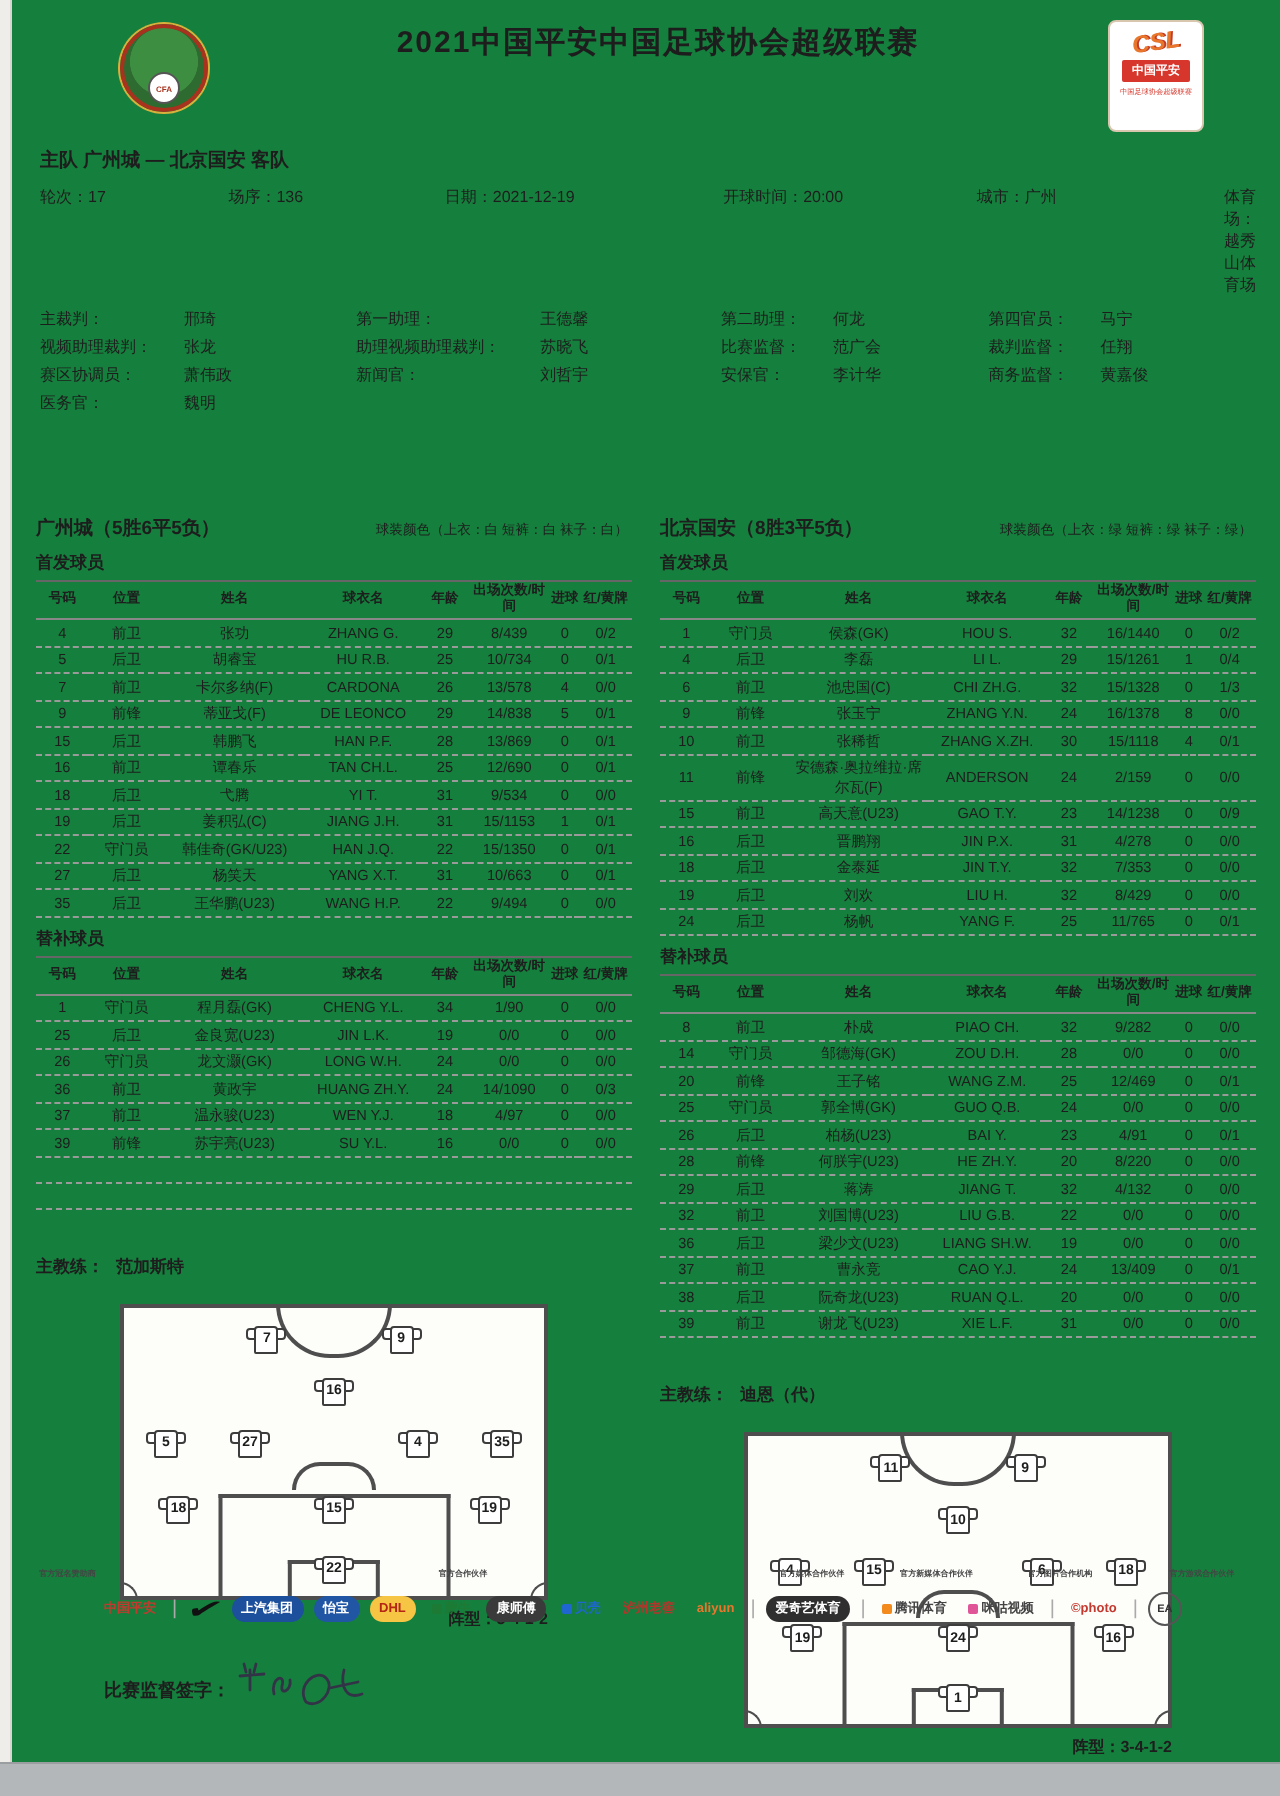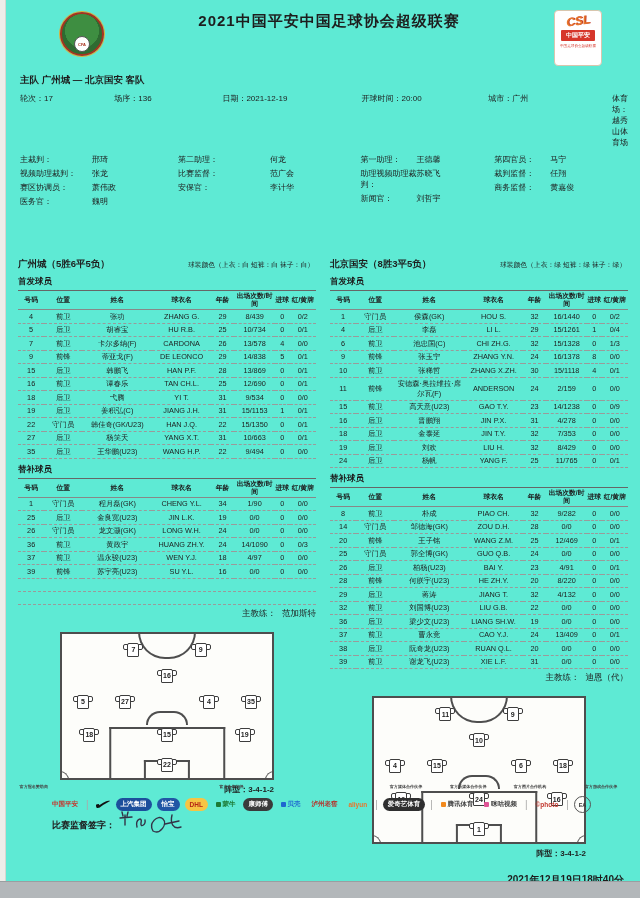--- a/index.html
+++ b/index.html
@@ -4,21 +4,21 @@
 <style>
   html,body{margin:0;padding:0;}
   body{
     width:640px;height:898px;position:relative;overflow:hidden;
     background:#eeede9;
     font-family:"Liberation Sans","DejaVu Sans",sans-serif;
     color:#1d1d1d;
   }
   .page{
     position:absolute;left:5px;right:0;top:0;bottom:16px;
-    background:#5eead4;border-left:1px solid #d8d6d0;
+    background:#15803d;border-left:1px solid #d8d6d0;
     padding:6px 12px 0 12px;box-sizing:border-box;
   }
   .bottom-strip{position:absolute;left:0;right:0;bottom:0;height:16px;background:#b3b7ba;border-top:1px solid #9a9ea1;}
 
   
   .header-row{display:flex;align-items:flex-start;}
   .logo-cfa{width:44px;height:48px;margin:6px 4px 0 42px;flex:none;position:relative;}
   .cfa-circle{width:40px;height:40px;border-radius:50%;background:radial-gradient(circle at 50% 42%,#3e8e41 0 55%,#2e6b31 56% 100%);border:2px solid #a8321e;box-shadow:0 0 0 1px #d8b13c;position:relative;}
   .cfa-ball{position:absolute;left:50%;bottom:2px;transform:translateX(-50%);width:14px;height:14px;border-radius:50%;background:#fff;border:1px solid #555;font-size:4px;font-weight:bold;color:#a8321e;display:flex;align-items:center;justify-content:center;}
   .titles{flex:1;text-align:center;}
@@ -52,21 +52,21 @@
   .team-name{font-size:9.5px;font-weight:bold;white-space:nowrap;}
   .kit{font-size:6.8px;margin-left:auto;padding-right:2px;white-space:nowrap;}
   .sec-label{font-size:8.5px;font-weight:bold;margin:5px 0 2px 0;}
 
   table.roster{width:100%;border-collapse:collapse;table-layout:fixed;font-size:7.3px;}
   table.roster th{font-size:6.8px;font-weight:bold;border-top:1px solid #666;border-bottom:1px solid #888;padding:1px 0;line-height:1.2;}
   table.roster td{border-bottom:1px dashed #9a9a9a;padding:1.5px 0;text-align:center;line-height:1.3;word-break:break-all;}
   .c0{width:9%;} .c1{width:13%;} .c2{width:24%;} .c3{width:20%;} .c4{width:8%;} .c5{width:14%;} .c6{width:5%;} .c7{width:9%;}
 
   .blank-rows div{height:12px;border-bottom:1px dashed #9a9a9a;}
-  .coach-line{font-size:8.5px;font-weight:normal;margin-top:3px;text-align:right;}
+  .coach-line{font-size:8.5px;font-weight:bold;margin-top:23px;}
   .coach-line .cl{margin-right:6px;}
 
   
   .pitch-wrap{margin:12px auto 0 auto;width:214px;}
   .pitch{position:relative;width:214px;height:148px;border:2px solid #4e4e4e;background:#fdfdfa;box-sizing:border-box;}
   .center-arc{position:absolute;top:-2px;left:50%;transform:translateX(-50%);width:58px;height:27px;border:2px solid #4e4e4e;border-top:none;border-radius:0 0 58px 58px;box-sizing:border-box;}
   .pen-box{position:absolute;bottom:-2px;left:50%;transform:translateX(-50%);width:55%;height:37%;border:2px solid #4e4e4e;border-bottom:none;box-sizing:border-box;}
   .goal-box{position:absolute;bottom:-2px;left:50%;transform:translateX(-50%);width:22%;height:14%;border:2px solid #4e4e4e;border-bottom:none;box-sizing:border-box;}
   .pen-arc{position:absolute;bottom:37%;left:50%;transform:translateX(-50%);width:42px;height:14px;border:2px solid #4e4e4e;border-bottom:none;border-radius:42px 42px 0 0;box-sizing:border-box;}
   .ca{position:absolute;width:9px;height:9px;border:1.5px solid #4e4e4e;box-sizing:border-box;}
@@ -147,44 +147,44 @@
           <span class="off-label">赛区协调员：</span>
           <span class="off-value">萧伟政</span>
         </div>
         <div class="off-row">
           <span class="off-label">医务官：</span>
           <span class="off-value">魏明</span>
         </div>
       </div>
       <div class="off-col">
         <div class="off-row">
+          <span class="off-label">第一助理：</span>
+          <span class="off-value">王德馨</span>
+        </div>
+        <div class="off-row">
+          <span class="off-label">助理视频助理裁判：</span>
+          <span class="off-value">苏晓飞</span>
+        </div>
+        <div class="off-row">
+          <span class="off-label">新闻官：</span>
+          <span class="off-value">刘哲宇</span>
+        </div>
+      </div>
+      <div class="off-col">
+        <div class="off-row">
           <span class="off-label">第二助理：</span>
           <span class="off-value">何龙</span>
         </div>
         <div class="off-row">
           <span class="off-label">比赛监督：</span>
           <span class="off-value">范广会</span>
         </div>
         <div class="off-row">
           <span class="off-label">安保官：</span>
           <span class="off-value">李计华</span>
-        </div>
-      </div>
-      <div class="off-col">
-        <div class="off-row">
-          <span class="off-label">第一助理：</span>
-          <span class="off-value">王德馨</span>
-        </div>
-        <div class="off-row">
-          <span class="off-label">助理视频助理裁判：</span>
-          <span class="off-value">苏晓飞</span>
-        </div>
-        <div class="off-row">
-          <span class="off-label">新闻官：</span>
-          <span class="off-value">刘哲宇</span>
         </div>
       </div>
       <div class="off-col">
         <div class="off-row">
           <span class="off-label">第四官员：</span>
           <span class="off-value">马宁</span>
         </div>
         <div class="off-row">
           <span class="off-label">裁判监督：</span>
           <span class="off-value">任翔</span>

